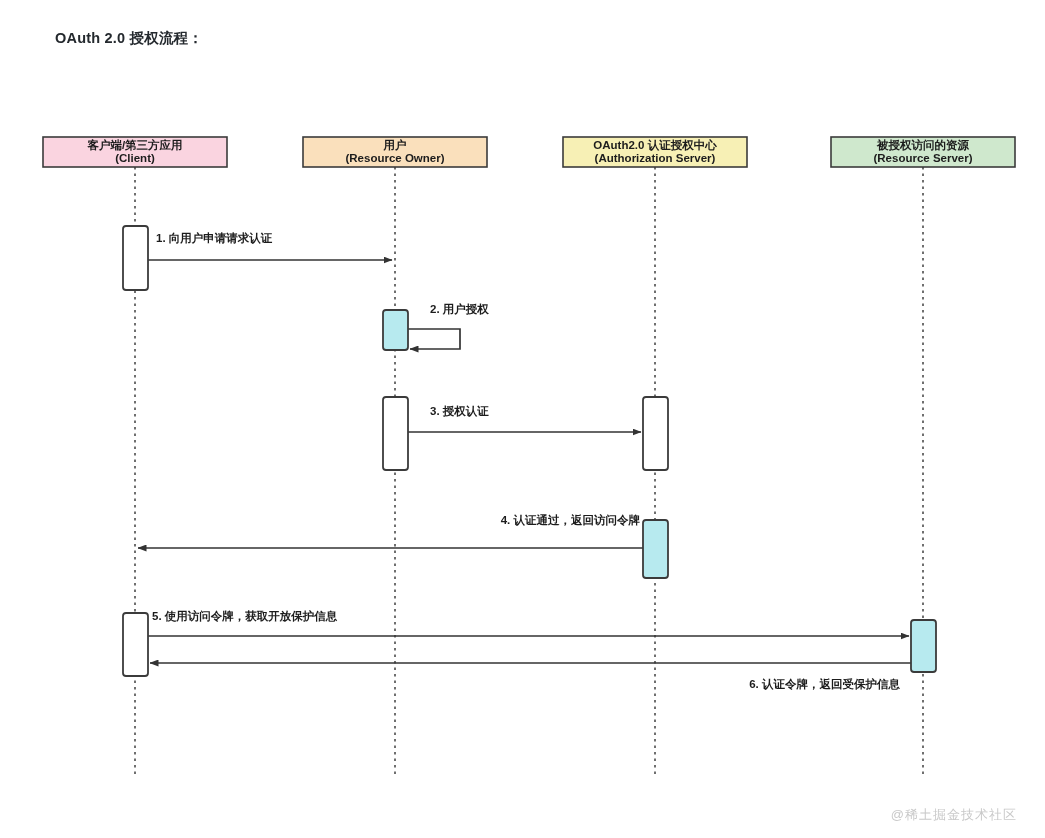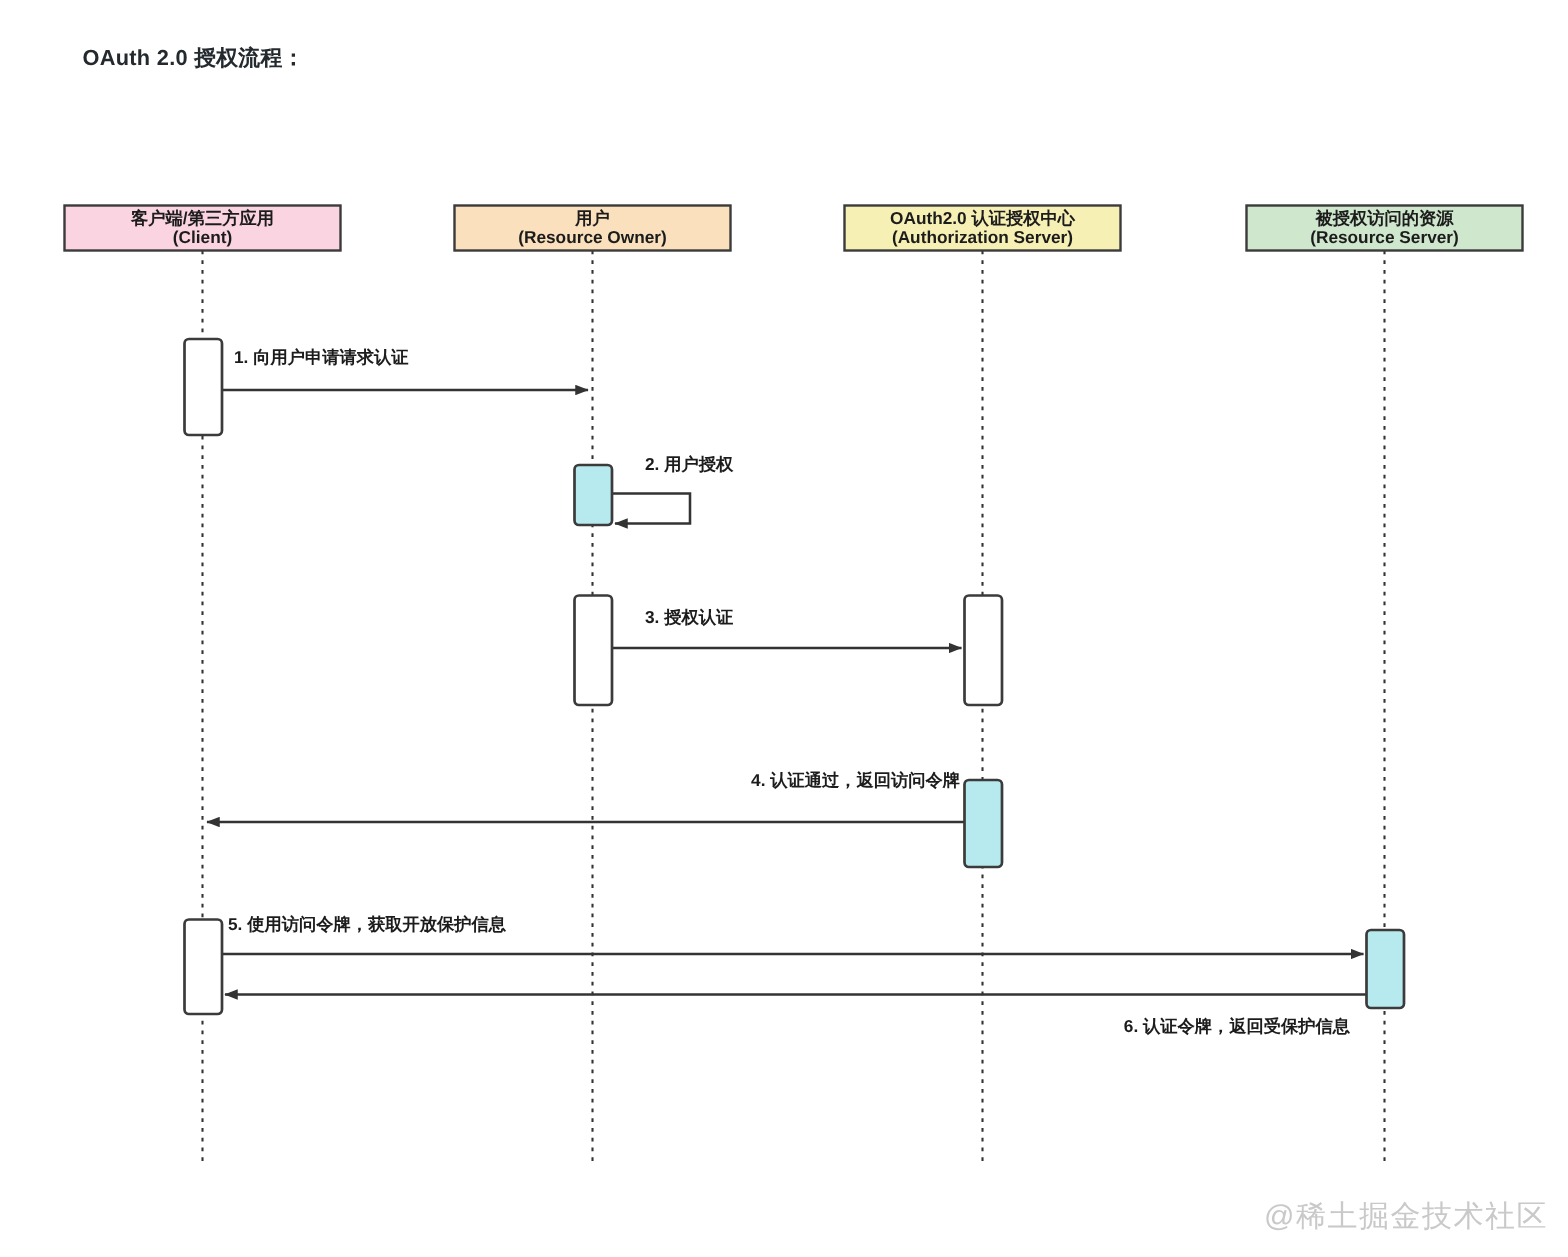--- a/index.html
+++ b/index.html
@@ -67,23 +67,23 @@
     font-family: "Liberation Sans", "DejaVu Sans", sans-serif;
     font-size: 11.5px;
     font-weight: bold;
     fill: #1c1c1c;
     dominant-baseline: middle;
   }
   .msg-label.anchor-start { text-anchor: start; }
   .msg-label.anchor-end { text-anchor: end; }
   #watermark {
     position: absolute;
-    right: 13px;
+    right: 28px;
     bottom: 14px;
-    font-size: 20px;
+    font-size: 13px;
     color: #c9c9c9;
     letter-spacing: 1px;
     white-space: nowrap;
     user-select: none;
   }
 </style>
 </head>
 <body>
 
 <div id="page">

